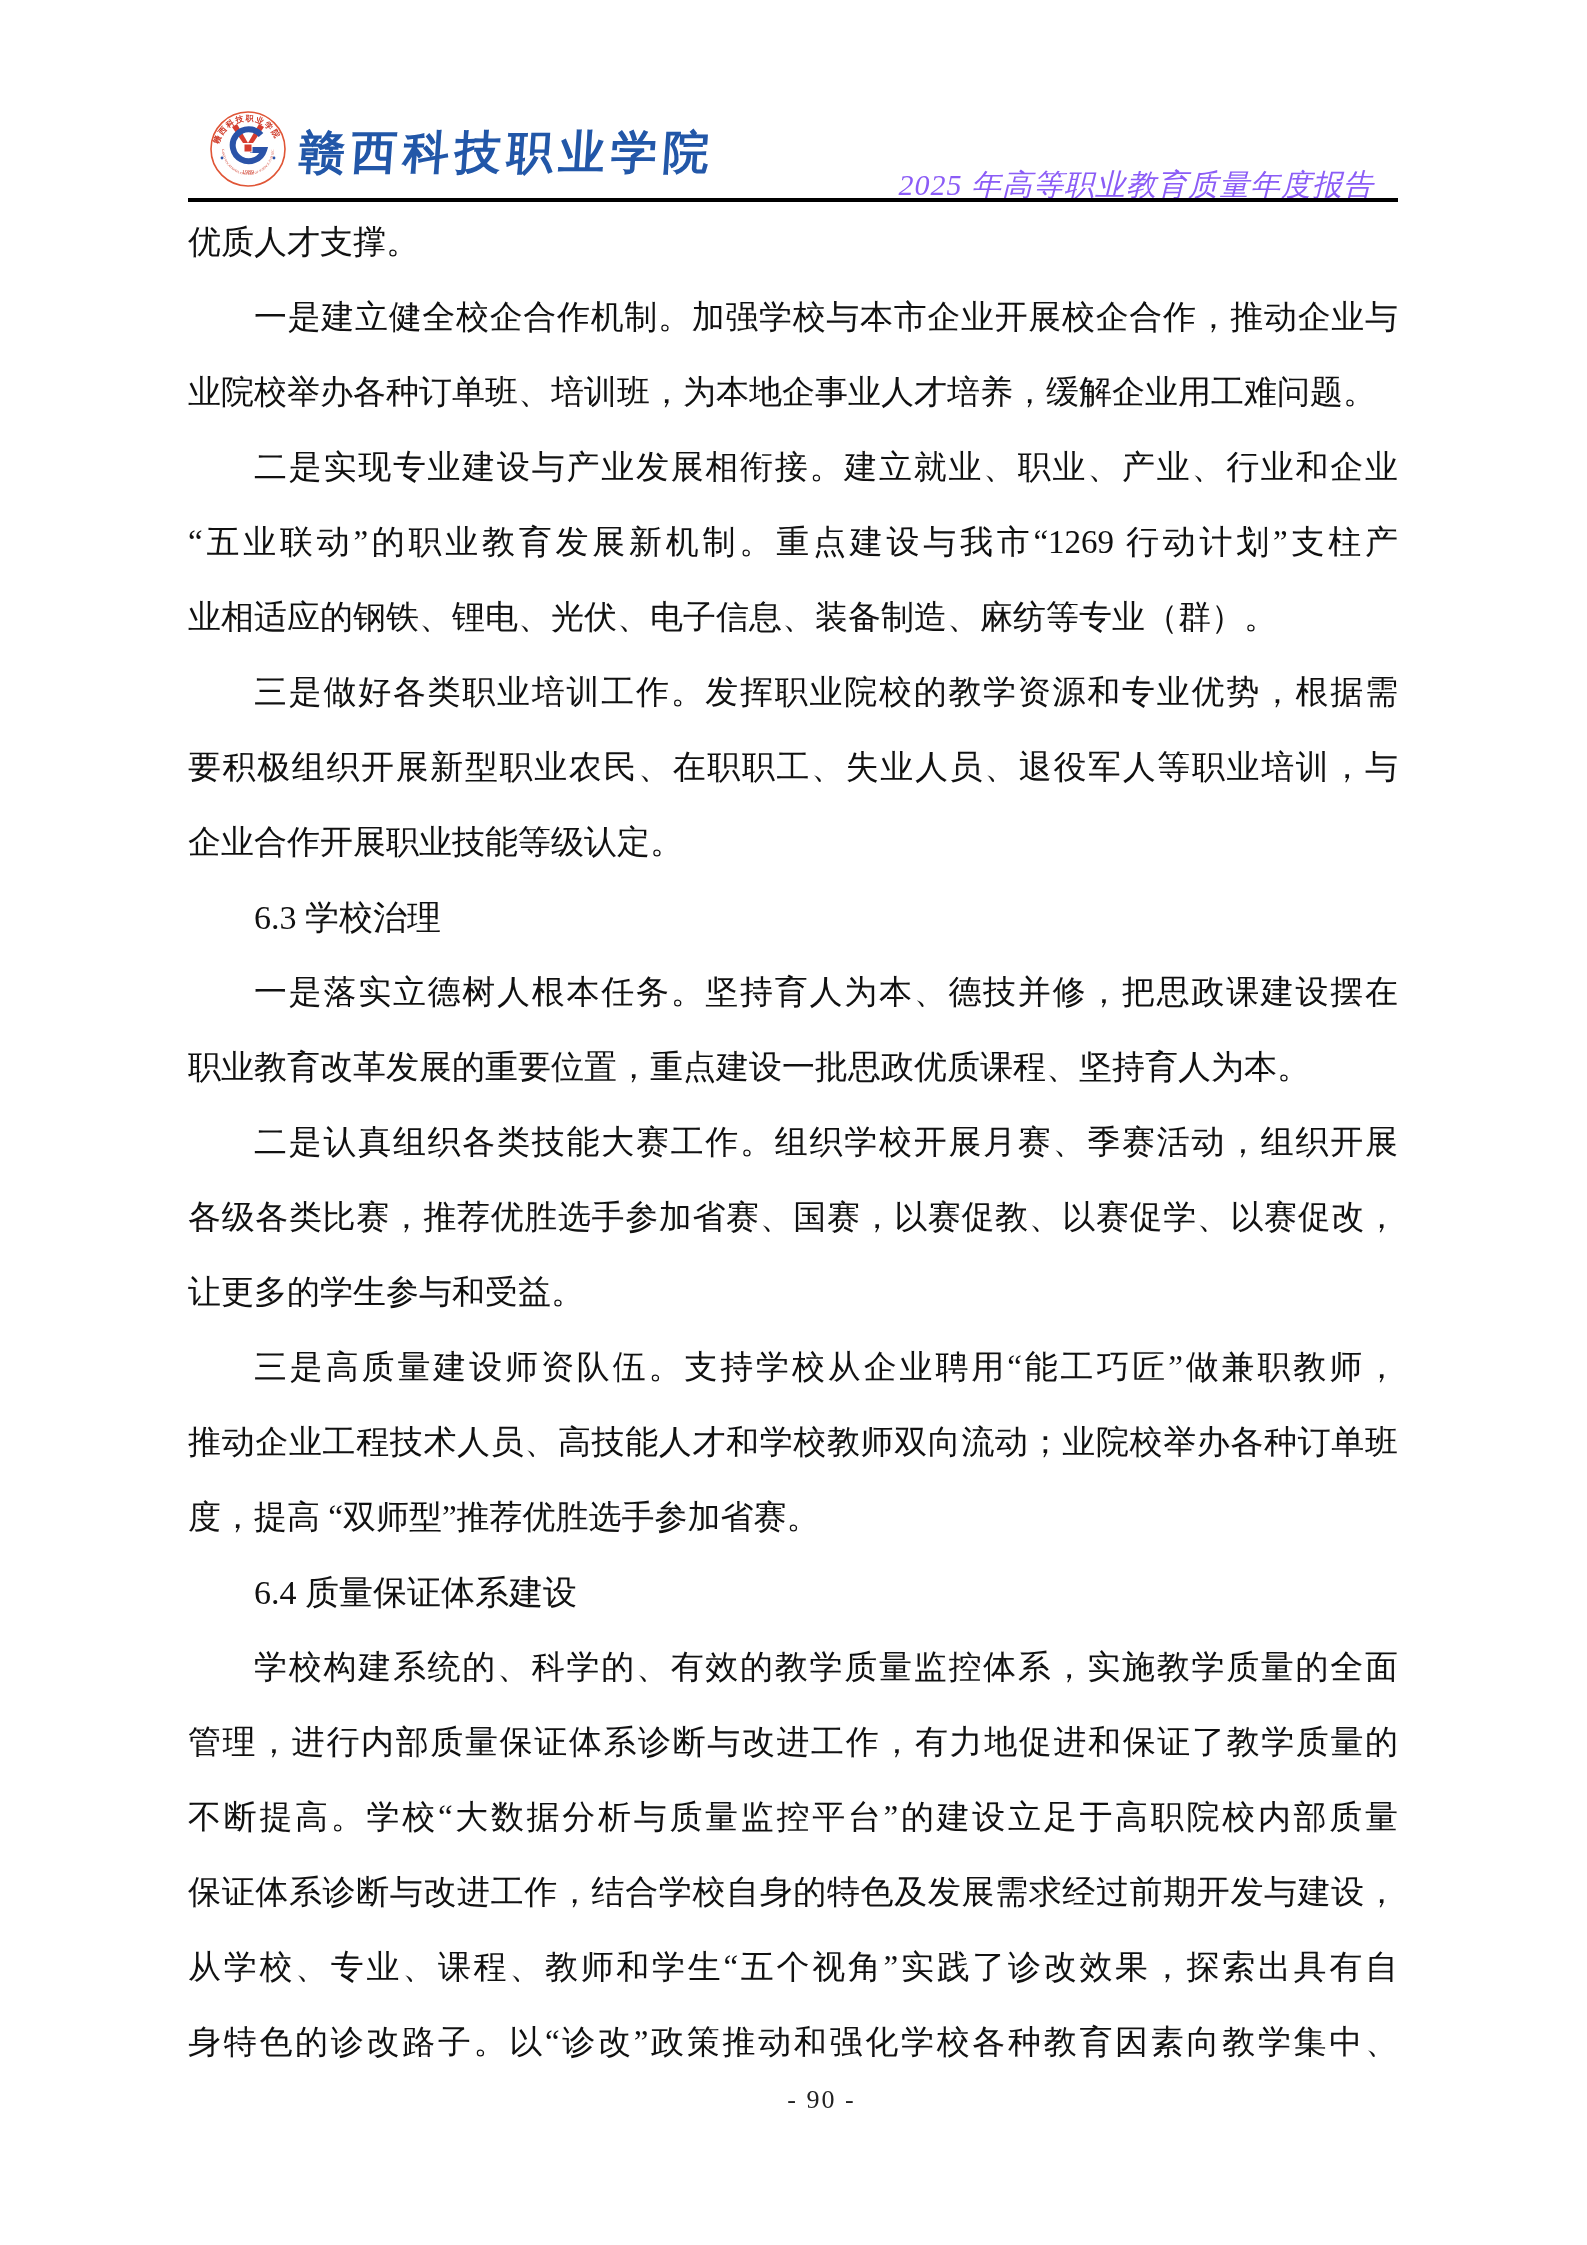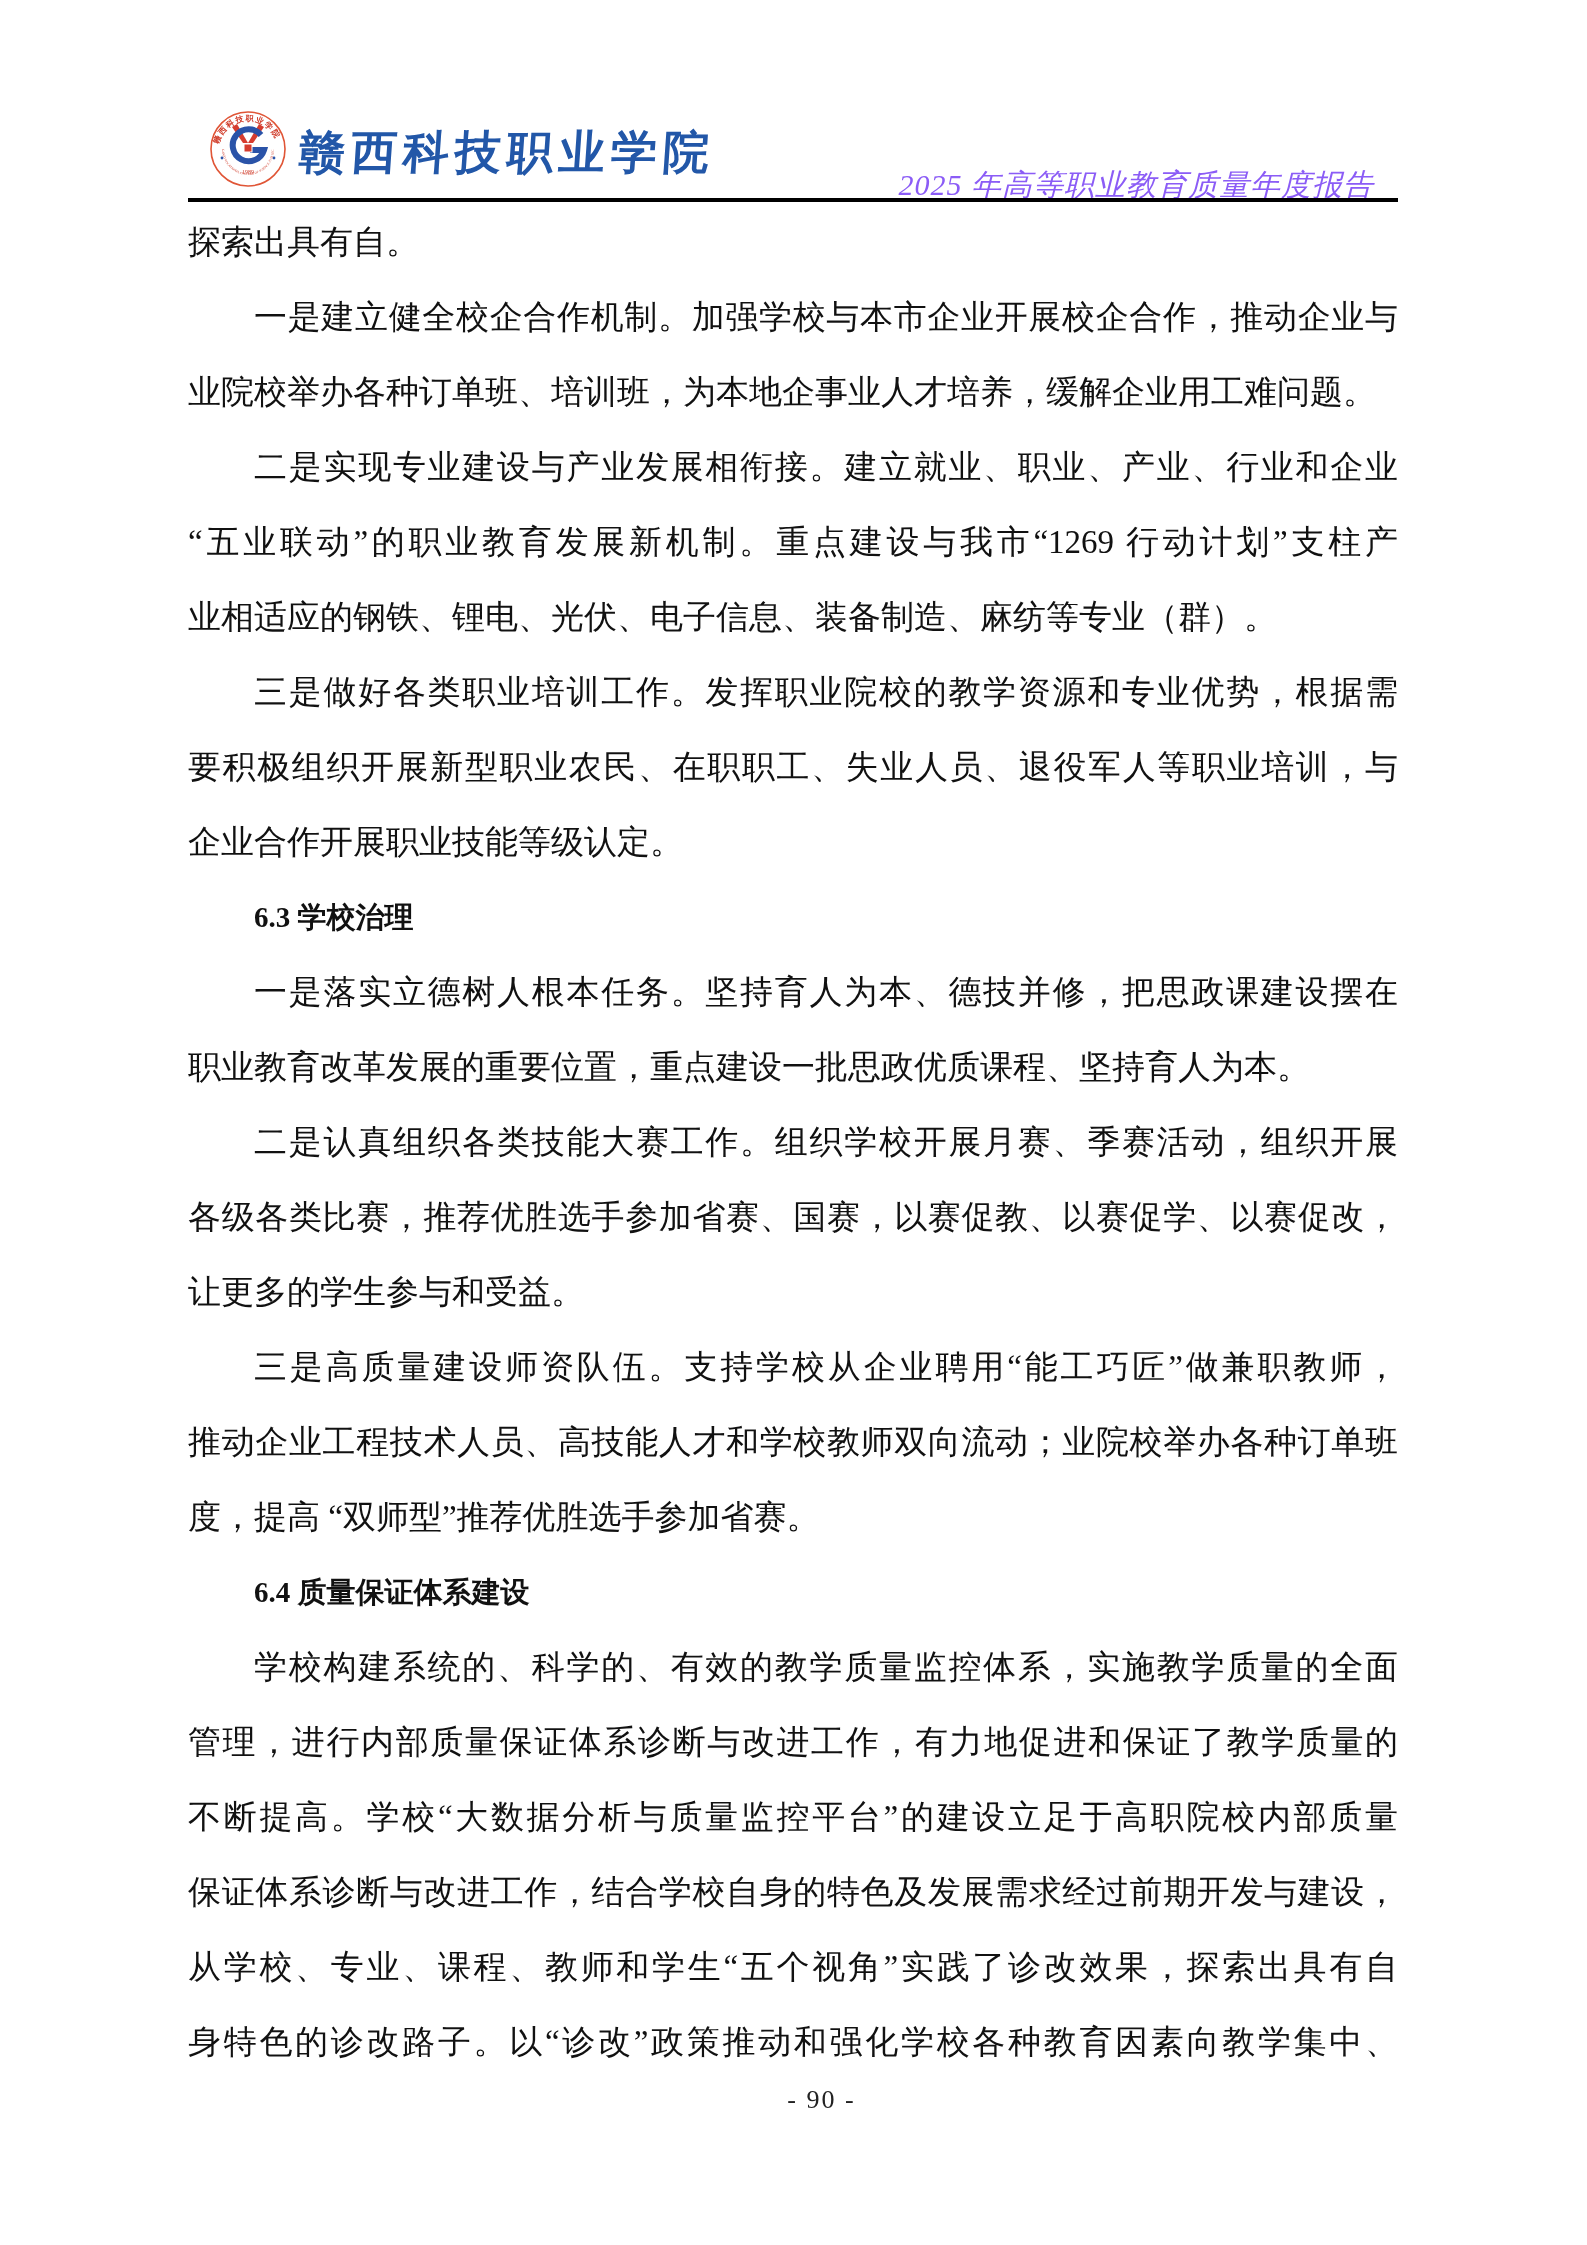--- a/index.html
+++ b/index.html
@@ -32,21 +32,21 @@
   
   .body-text{
     position:absolute;left:188px;top:205px;width:1210px;
   }
   .ln{
     height:75px;line-height:75px;font-size:33px;
     overflow:hidden;text-align:left;
   }
   .jfull{text-align:justify;text-align-last:justify;}
   .indent{text-indent:66px;}
-  .heading{font-weight:bold;font-size:29px;}
+  .heading{font-weight:normal;font-size:34px;}
   
   .page-footer{
     position:absolute;left:0;top:2085px;width:1587px;
     text-align:center;font-size:26px;color:#222;letter-spacing:2px;margin-left:28px;
   }
 </style>
 </head>
 <body>
 
 <div class="page">
@@ -74,21 +74,21 @@
     </svg>
 
     <div class="school-name">赣西科技职业学院</div>
 
     <div class="report-title">2025 年高等职业教育质量年度报告</div>
 
     <div class="hdr-rule"></div>
   </div>
 
   <div class="body-text">
-    <div class="ln">探索出具有自。</div>
+    <div class="ln">优质人才支撑。</div>
     <div class="ln indent jfull">一是建立健全校企合作机制。加强学校与本市企业开展校企合作，推动企业与职</div>
     <div class="ln">业院校举办各种订单班、培训班，为本地企事业人才培养，缓解企业用工难问题。</div>
     <div class="ln indent jfull">二是实现专业建设与产业发展相衔接。建立就业、职业、产业、行业和企业</div>
     <div class="ln jfull">“五业联动”的职业教育发展新机制。重点建设与我市“1269 行动计划”支柱产</div>
     <div class="ln">业相适应的钢铁、锂电、光伏、电子信息、装备制造、麻纺等专业（群）。</div>
     <div class="ln indent jfull">三是做好各类职业培训工作。发挥职业院校的教学资源和专业优势，根据需</div>
     <div class="ln jfull">要积极组织开展新型职业农民、在职职工、失业人员、退役军人等职业培训，与</div>
     <div class="ln">企业合作开展职业技能等级认定。</div>
     <div class="ln indent heading">6.3 学校治理</div>
     <div class="ln indent jfull">一是落实立德树人根本任务。坚持育人为本、德技并修，把思政课建设摆在</div>

